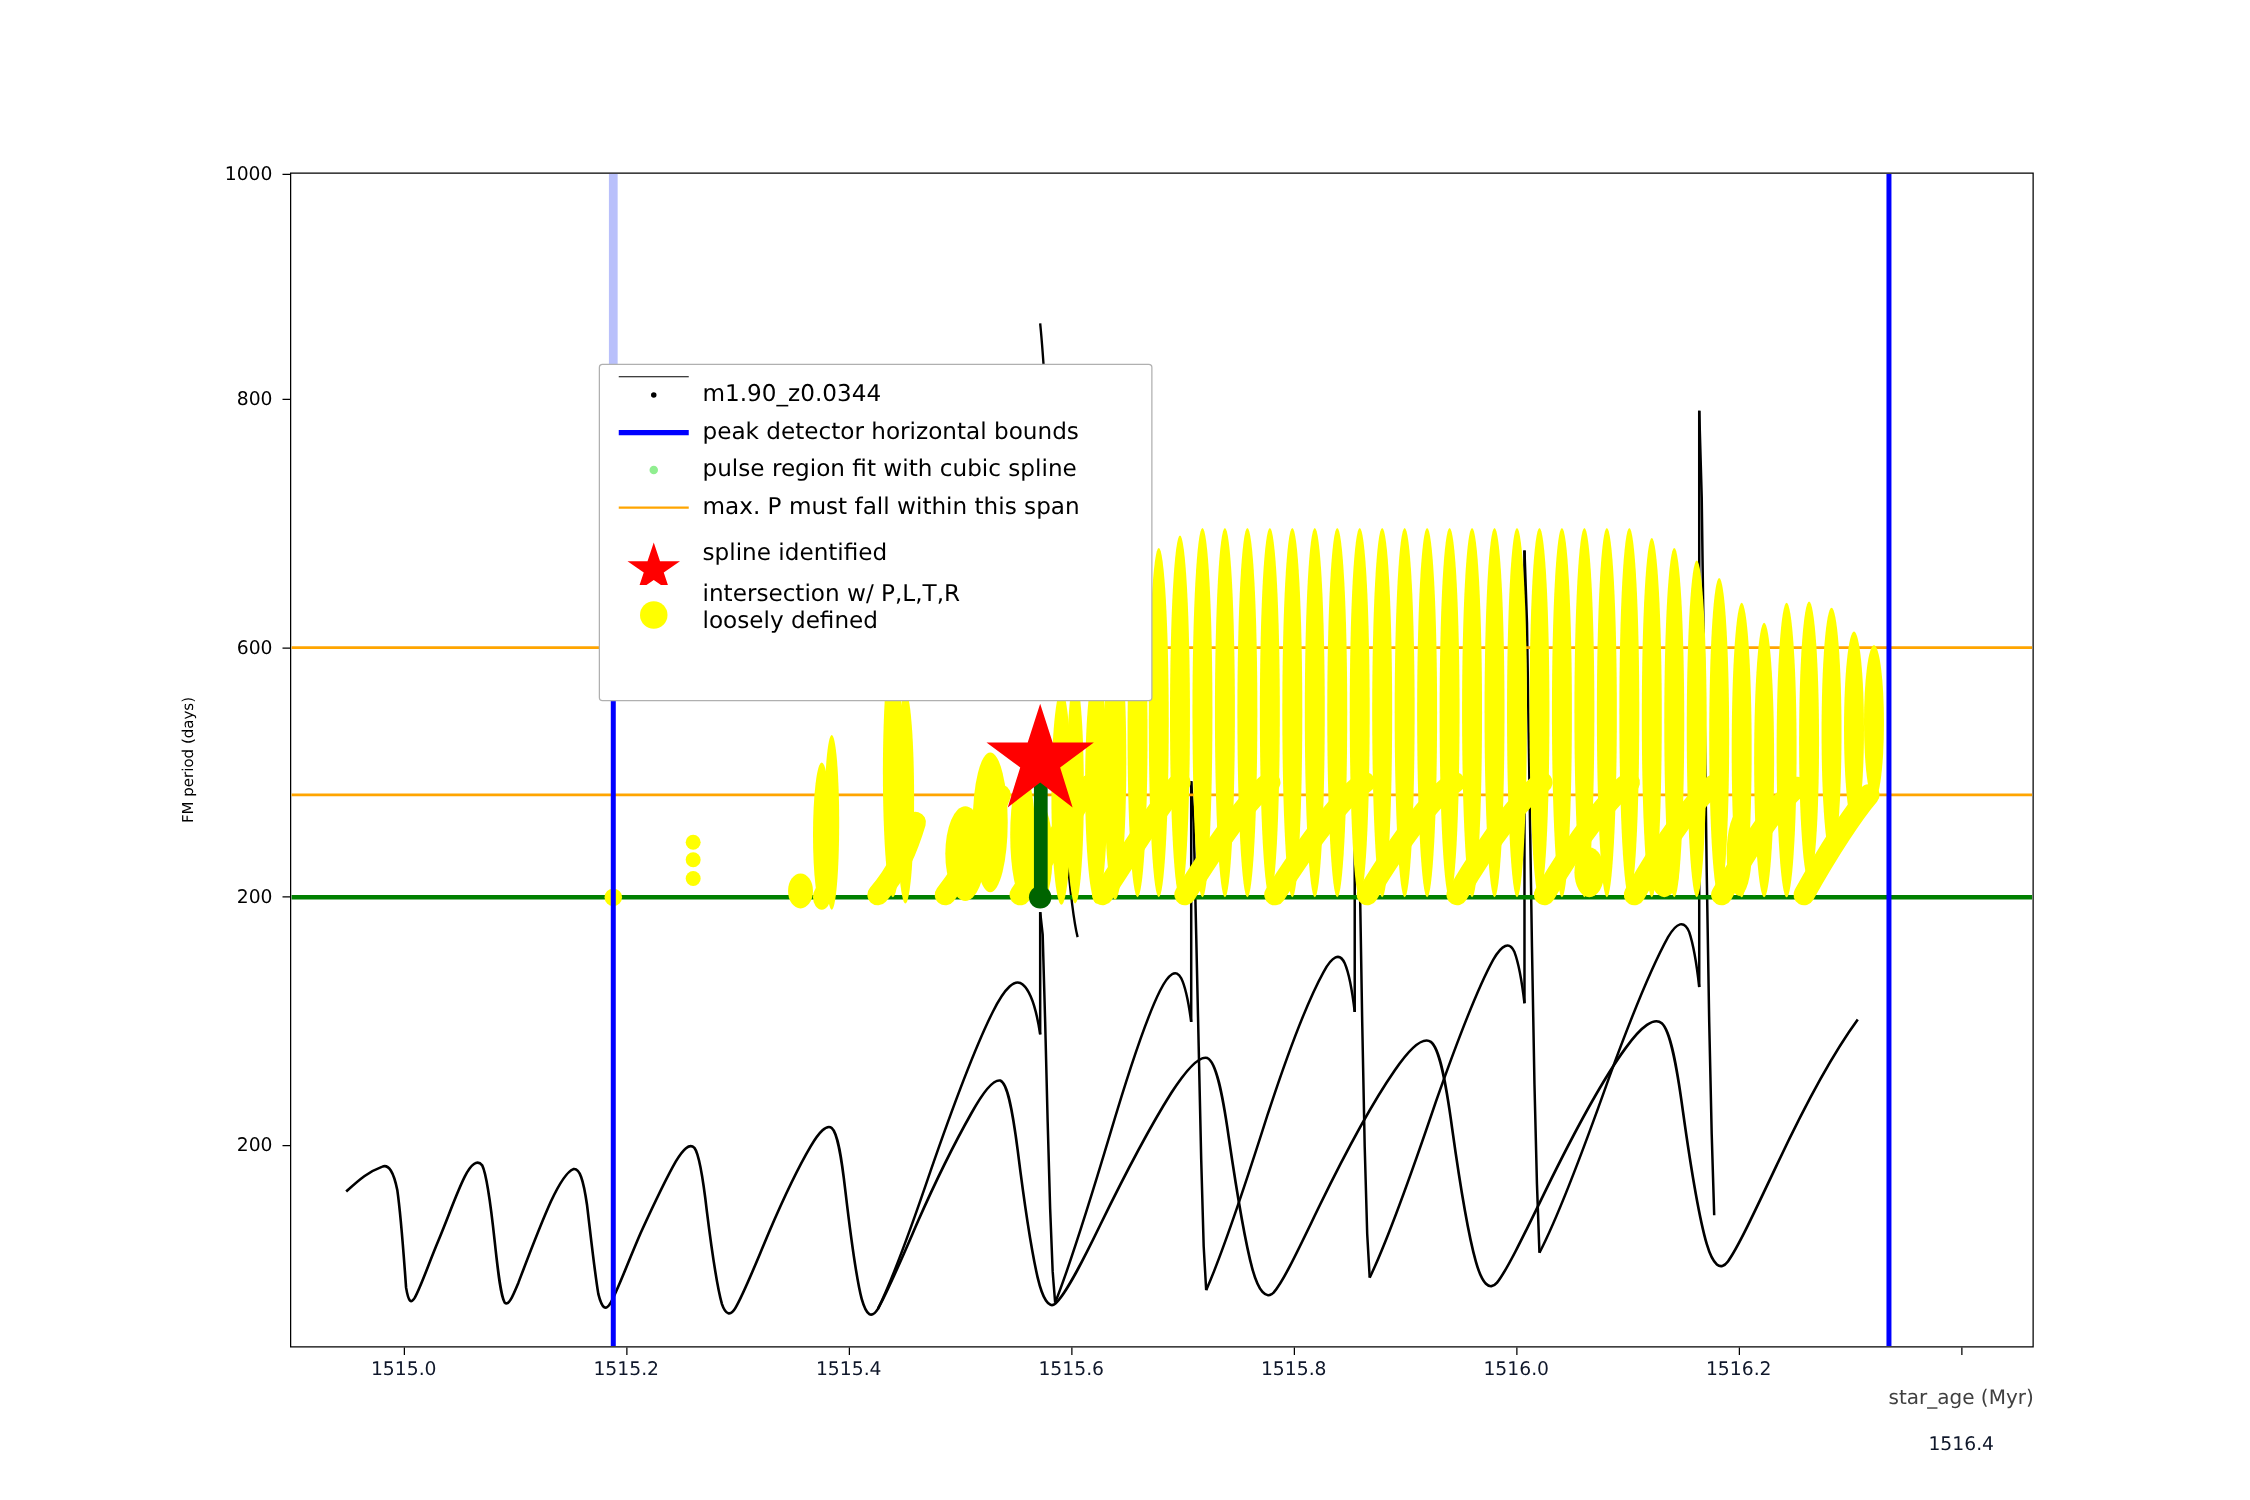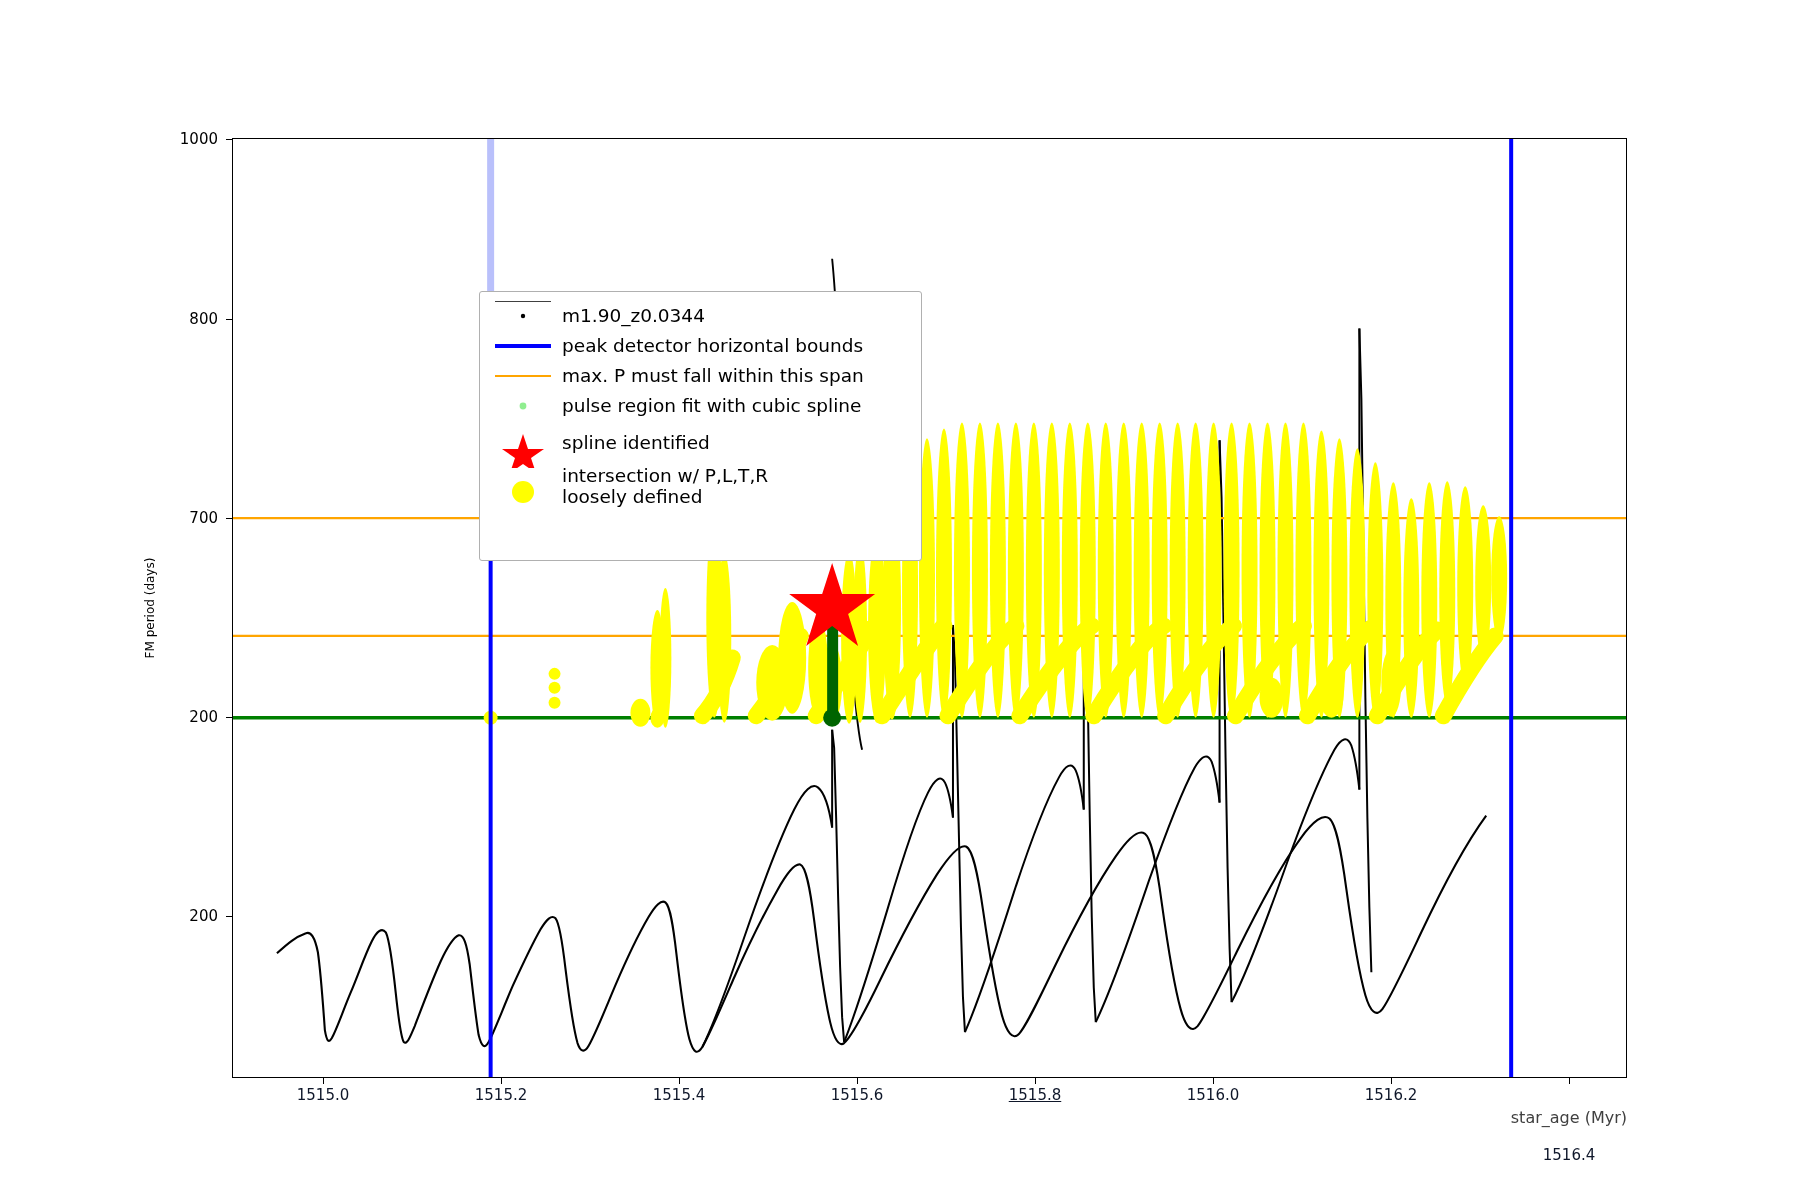--- a/index.html
+++ b/index.html
@@ -296,33 +296,33 @@
             <line x1="3" y1="15" x2="59" y2="15" stroke="#0000ff" stroke-width="4.2"></line>
           </svg>
         </div>
         <div class="legend-text">peak detector horizontal bounds</div>
       </div>
 
 
       <div class="legend-row">
         <div class="legend-key">
           <svg width="62" height="30" viewBox="0 0 62 30">
+            <circle cx="31" cy="15" r="3.4" fill="#90ee90"></circle>
+          </svg>
+        </div>
+        <div class="legend-text">pulse region fit with cubic spline</div>
+      </div>
+
+      <div class="legend-row">
+        <div class="legend-key">
+          <svg width="62" height="30" viewBox="0 0 62 30">
             <line x1="3" y1="15" x2="59" y2="15" stroke="#ffa500" stroke-width="1.8"></line>
           </svg>
         </div>
         <div class="legend-text">max. P must fall within this span</div>
-      </div>
-
-      <div class="legend-row">
-        <div class="legend-key">
-          <svg width="62" height="30" viewBox="0 0 62 30">
-            <circle cx="31" cy="15" r="3.4" fill="#90ee90"></circle>
-          </svg>
-        </div>
-        <div class="legend-text">pulse region fit with cubic spline</div>
       </div>
 
       <div class="legend-row tall">
         <div class="legend-key">
           <svg width="62" height="40" viewBox="0 0 62 40">
             <path d="M 31 6 L 36 21 L 52 21 L 39 30 L 44 45 L 31 36 L 18 45 L 23 30 L 10 21 L 26 21 Z" fill="#ff0000"></path>
           </svg>
         </div>
         <div class="legend-text">spline identified</div>
       </div>
@@ -346,36 +346,36 @@
     <div class="tickmark-x" style="left:857px; top:1078px;"></div>
     <div class="tickmark-x" style="left:1035px; top:1078px;"></div>
     <div class="tickmark-x" style="left:1213px; top:1078px;"></div>
     <div class="tickmark-x" style="left:1391px; top:1078px;"></div>
     <div class="tickmark-x" style="left:1569px; top:1078px;"></div>
 
     <div class="tick-label-x" style="left:323px; top:1086px;">1515.0</div>
     <div class="tick-label-x" style="left:501px; top:1086px;">1515.2</div>
     <div class="tick-label-x" style="left:679px; top:1086px;">1515.4</div>
     <div class="tick-label-x" style="left:857px; top:1086px;">1515.6</div>
-    <div class="tick-label-x" style="left:1035px; top:1086px;text-decoration:underline;">1515.8</div>
+    <div class="tick-label-x" style="left:1035px; top:1086px;">1515.8</div>
     <div class="tick-label-x" style="left:1213px; top:1086px;">1516.0</div>
     <div class="tick-label-x" style="left:1391px; top:1086px;">1516.2</div>
     <div class="tick-label-x" style="left:1569px; top:1146px;">1516.4</div>
   </div>
 
   <div>
     <div class="tickmark-y" style="left:226px; top:916px;"></div>
     <div class="tickmark-y" style="left:226px; top:717px;"></div>
     <div class="tickmark-y" style="left:226px; top:518px;"></div>
     <div class="tickmark-y" style="left:226px; top:319px;"></div>
     <div class="tickmark-y" style="left:226px; top:139px;"></div>
 
     <div class="tick-label-y" style="left:218px; top:916px; transform:translate(-100%, -50%);">200</div>
     <div class="tick-label-y" style="left:218px; top:717px; transform:translate(-100%, -50%);">200</div>
-    <div class="tick-label-y" style="left:218px; top:518px; transform:translate(-100%, -50%);">700</div>
+    <div class="tick-label-y" style="left:218px; top:518px; transform:translate(-100%, -50%);">600</div>
     <div class="tick-label-y" style="left:218px; top:319px; transform:translate(-100%, -50%);">800</div>
     <div class="tick-label-y" style="left:218px; top:139px; transform:translate(-100%, -50%);">1000</div>
   </div>
 
   <div id="xlabel">star_age (Myr)</div>
   <div id="ylabel">FM period (days)</div>
 
 </div>
 
 </body></html>

